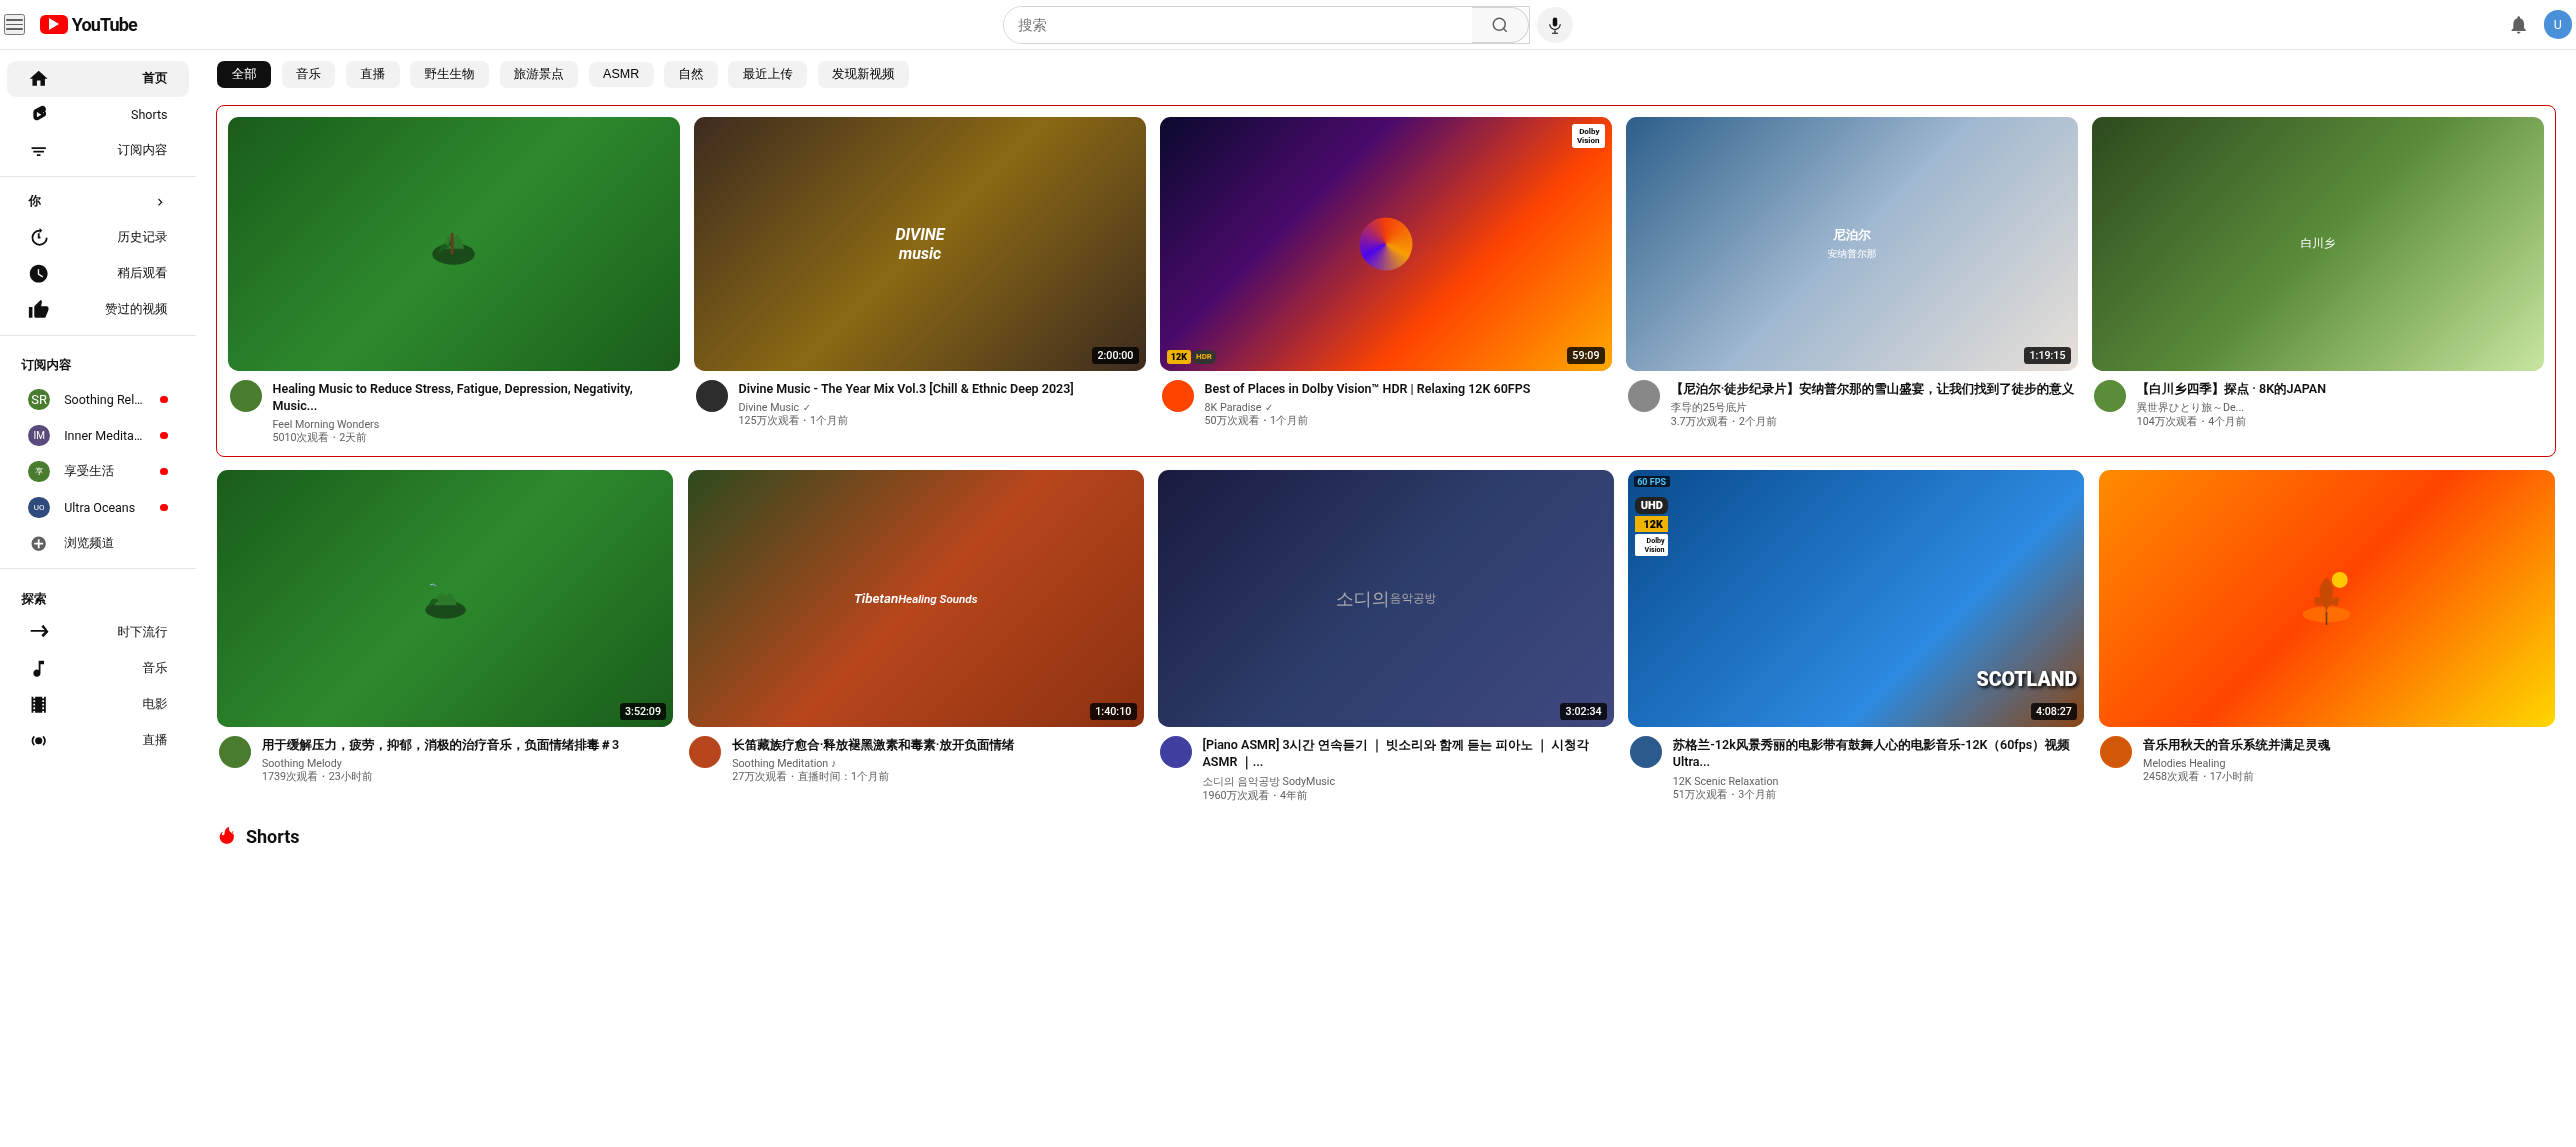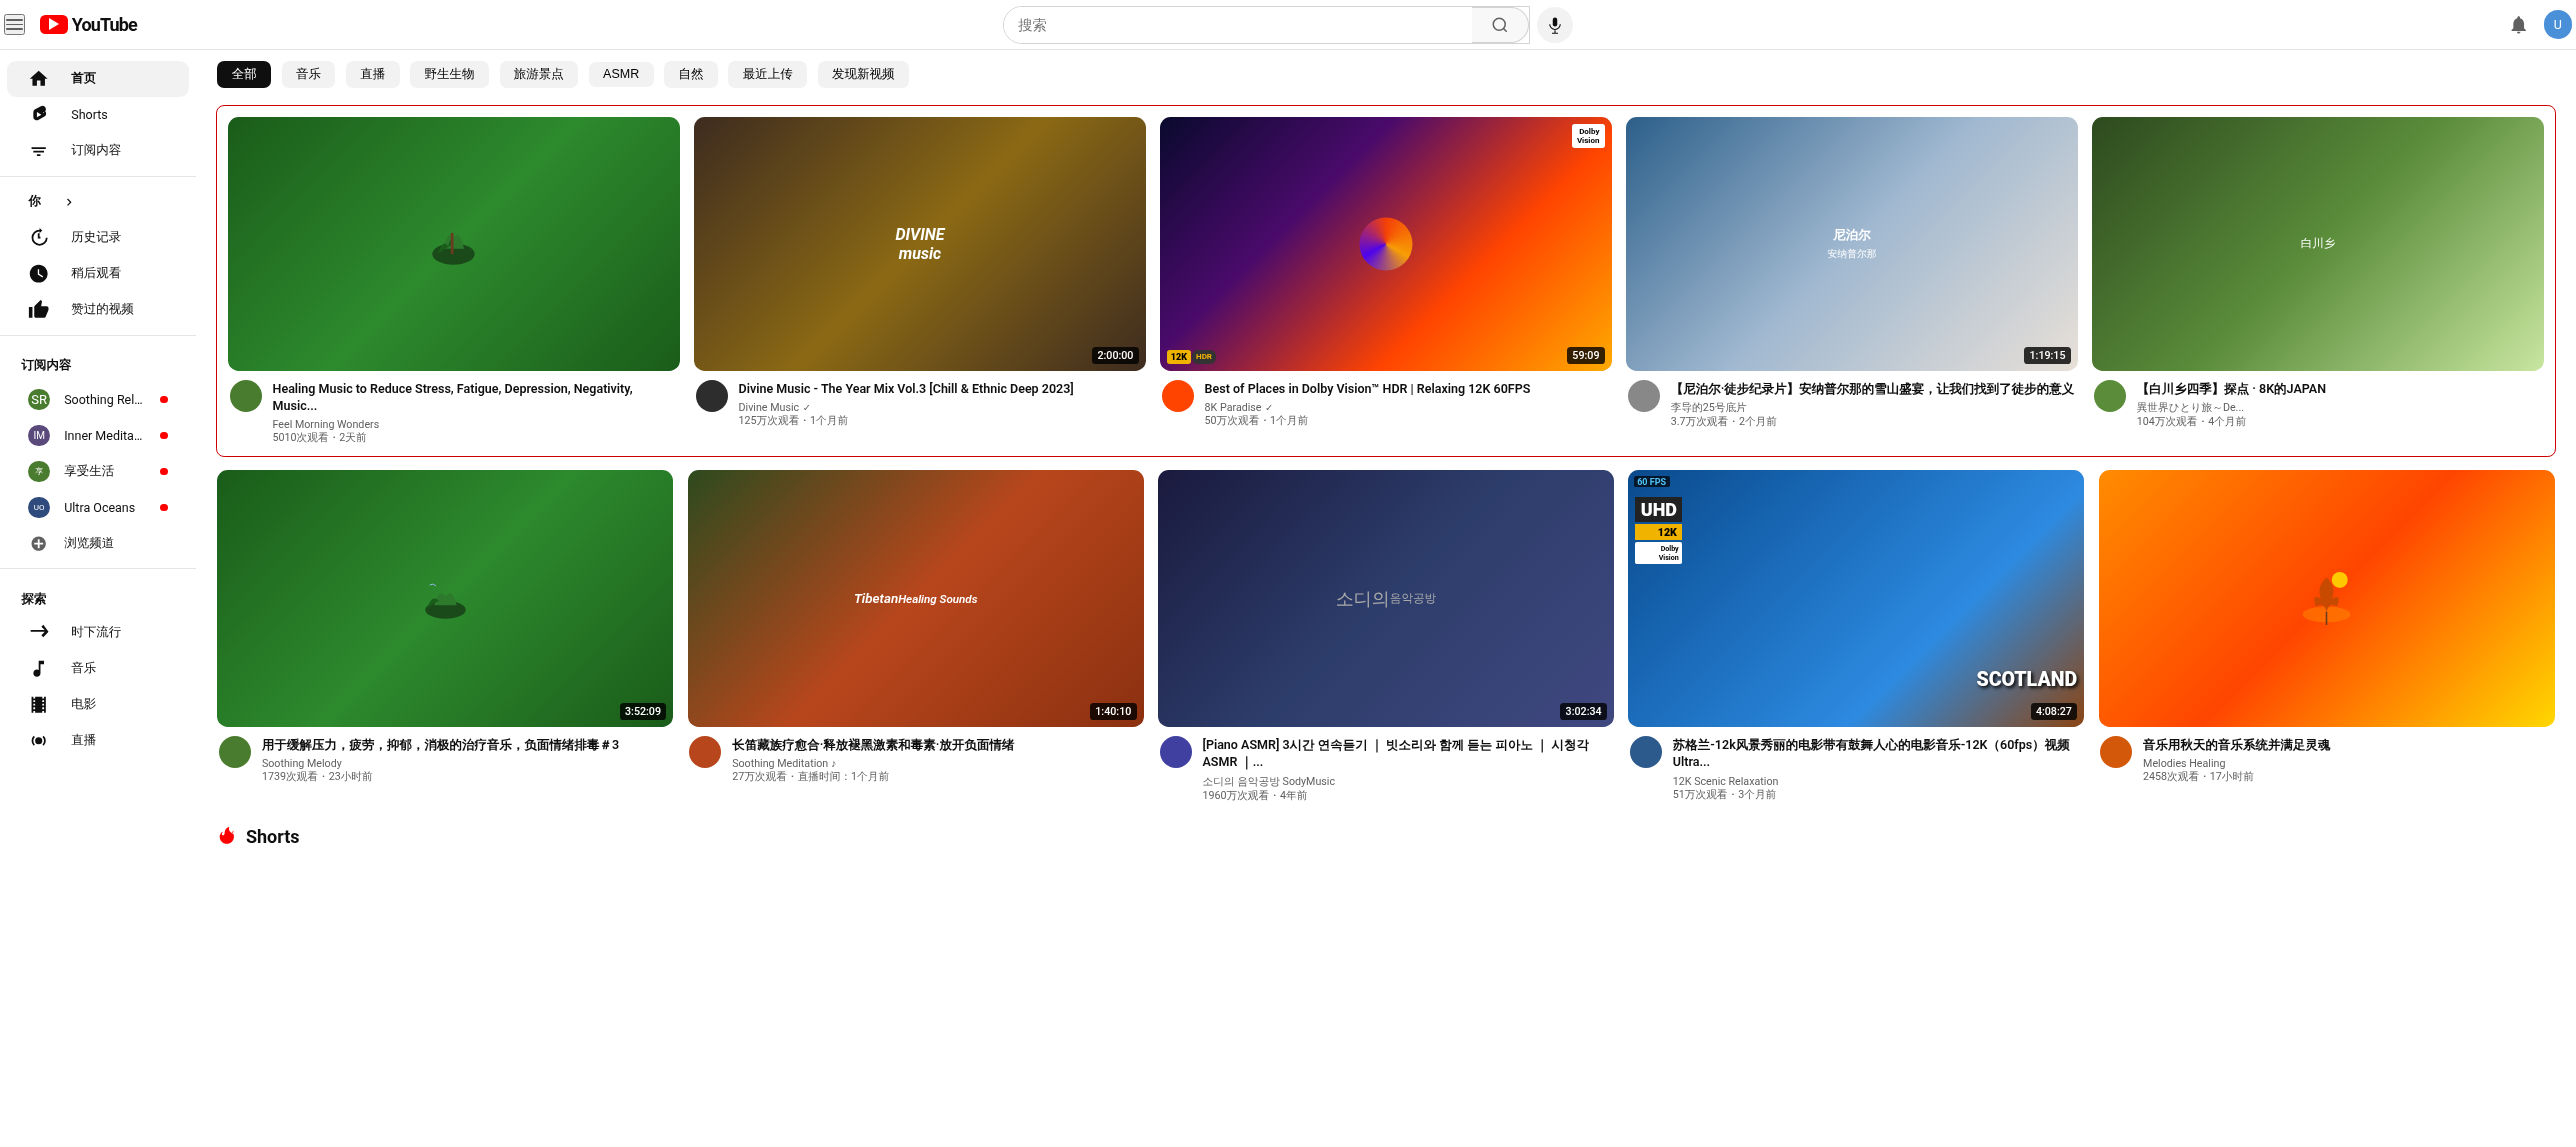--- a/index.html
+++ b/index.html
@@ -33,20 +33,21 @@
     .sidebar {
       position: fixed; top: 50px; left: 0; bottom: 0; width: 196px;
       overflow-y: auto; background: #fff; padding: 10.7px 0; z-index: 50;
     }
     .sidebar::-webkit-scrollbar { width: 3.6px; }
     .sidebar::-webkit-scrollbar-thumb { background: #ccc; border-radius: 1.8px; }
     .sidebar-item {
       display: flex; align-items: center; gap: 21.4px;
       padding: 0 21.4px; height: 36px; cursor: pointer; border-radius: 9px;
       margin: 0 7.1px;
+      justify-content: space-between;
     }
     .sidebar-item.active { background: #f2f2f2; font-weight: 600; }
     .sidebar-icon { width: 21.4px; height: 21.4px; display: flex; align-items: center; justify-content: center; flex-shrink: 0; }
     .sidebar-label { font-size: 12.5px; }
     .sidebar-section { padding: 14.3px 21.4px 7.1px; font-size: 12.5px; font-weight: 600; color: #0f0f0f; }
     .sidebar-divider { height: 0.9px; background: #e5e5e5; margin: 7.1px 0; }
     .sub-item {
       display: flex; align-items: center; gap: 14.3px;
       padding: 0 21.4px; height: 36px; cursor: pointer; border-radius: 9px;
       margin: 0 7.1px;
@@ -485,21 +486,21 @@
         </div>
       </div>
     </div>
 
     <div class="video-card">
       <div class="thumbnail-wrap">
         <div class="thumbnail-placeholder thumb-scotland" style="width:100%;height:100%;position:relative;display:flex;align-items:flex-end;padding:1px;">
 
           <div style="position:absolute;top:5.3px;left:5.3px;background:rgba(0,0,0,0.7);color:#4fc3f7;font-size:9px;font-weight:700;padding:0.9px 3.6px;border-radius:1.8px;">60 FPS</div>
           <div style="display:flex;flex-direction:column;gap:1.8px;position:absolute;left:7.1px;top:27px;">
-            <div style="background:#222;color:#fff;font-size:18px;font-weight:900;padding:1.8px 5.3px;">UHD</div>
+            <div style="background:#222;color:#fff;font-size:11px;font-weight:900;padding:1.8px 5.3px;border-radius:6px;">UHD</div>
             <div style="background:#f0b400;color:#000;font-size:10.7px;font-weight:900;padding:1.8px 5.3px;">12K</div>
             <div style="background:#fff;color:#000;font-size:7.1px;font-weight:700;padding:1.8px 3.6px;border-radius:1.8px;">Dolby<br>Vision</div>
           </div>
           <div style="position:absolute;right:7.1px;bottom:36px;color:#fff;font-size:19.6px;font-weight:900;text-shadow:1.8px 1.8px 3.6px #000;">SCOTLAND</div>
         </div>
         <span class="duration-badge">4:08:27</span>
       </div>
       <div class="video-info">
         <div class="channel-avatar" style="background:#2d5a8c;"></div>
         <div class="video-details">

